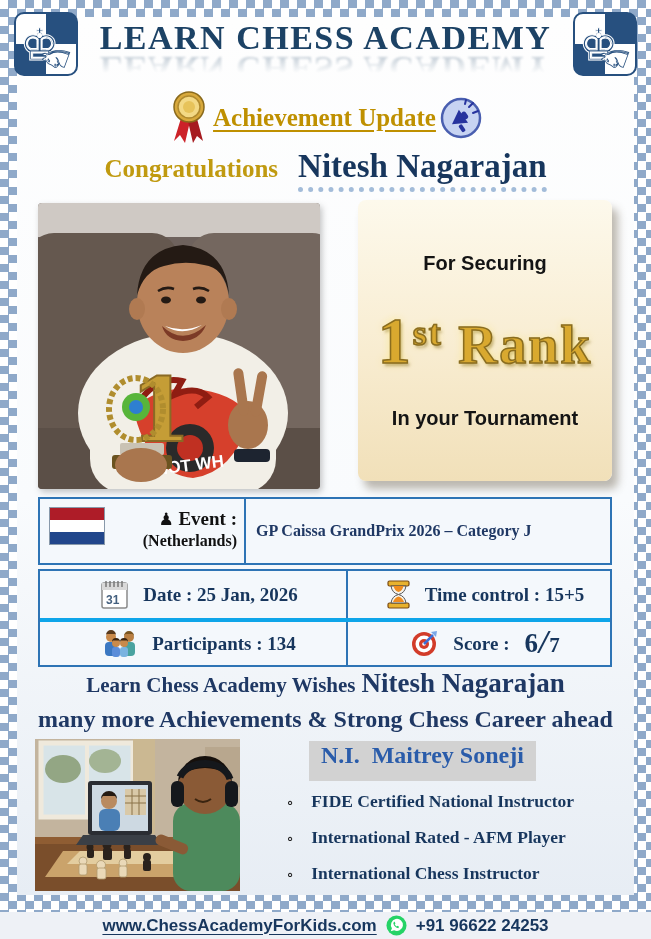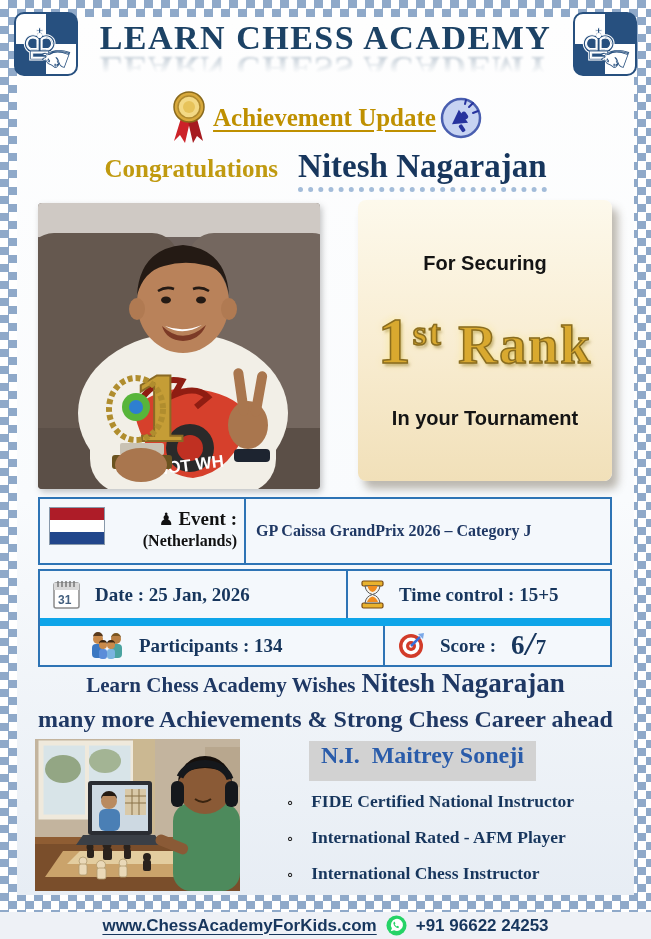--- a/index.html
+++ b/index.html
@@ -59,22 +59,22 @@
   .tbox1 { height:68px; margin-bottom:4px; }
   .event-left { position:relative; width:206px; border-right:2px solid #2e74b5; }
   .flag { position:absolute; left:9px; top:8px; width:56px; height:38px; border:1px solid #8899aa; }
   .flag div { height:33.3%; }
   .event-labels { position:absolute; right:7px; top:8px; text-align:right; color:#111; line-height:1.25; }
   .event-label-line1 { font-size:19px; }
   .pawn-glyph { font-family:"DejaVu Sans",sans-serif; font-size:17px; }
   .event-country { font-size:16px; }
   .event-right { flex:1; padding:6px 10px; font-size:16px; line-height:1.35; color:#1f3864; display:flex; align-items:center; }
   .trow { display:flex; height:47px; }
-  .trow + .trow { border-top:8px solid #0ea5e9;padding-left:37px; }
-  .tcell { display:flex; align-items:center; gap:15px; padding-left:13px; font-size:19px; }
+  .trow + .trow { border-top:4px solid #0ea5e9; }
+  .tcell { display:flex; align-items:center; gap:15px; padding-left:13px; font-size:19px;justify-content:center; }
   .tcell.left { width:308px; border-right:2px solid #2e74b5; }
   .tcell.right { flex:1; }
   .score-big { font-size:27px; }
   .score-slash { font-size:33px; font-style:italic; line-height:0; position:relative; top:1px; }
   .score-small { font-size:21px; }
 
   
   .wishes { position:absolute; left:0; top:651px; width:100%; text-align:center; color:#1f3864; font-weight:bold; }
   .wishes-line1 { font-size:21px; }
   .wishes-name { font-size:27px; margin-left:6px; }

